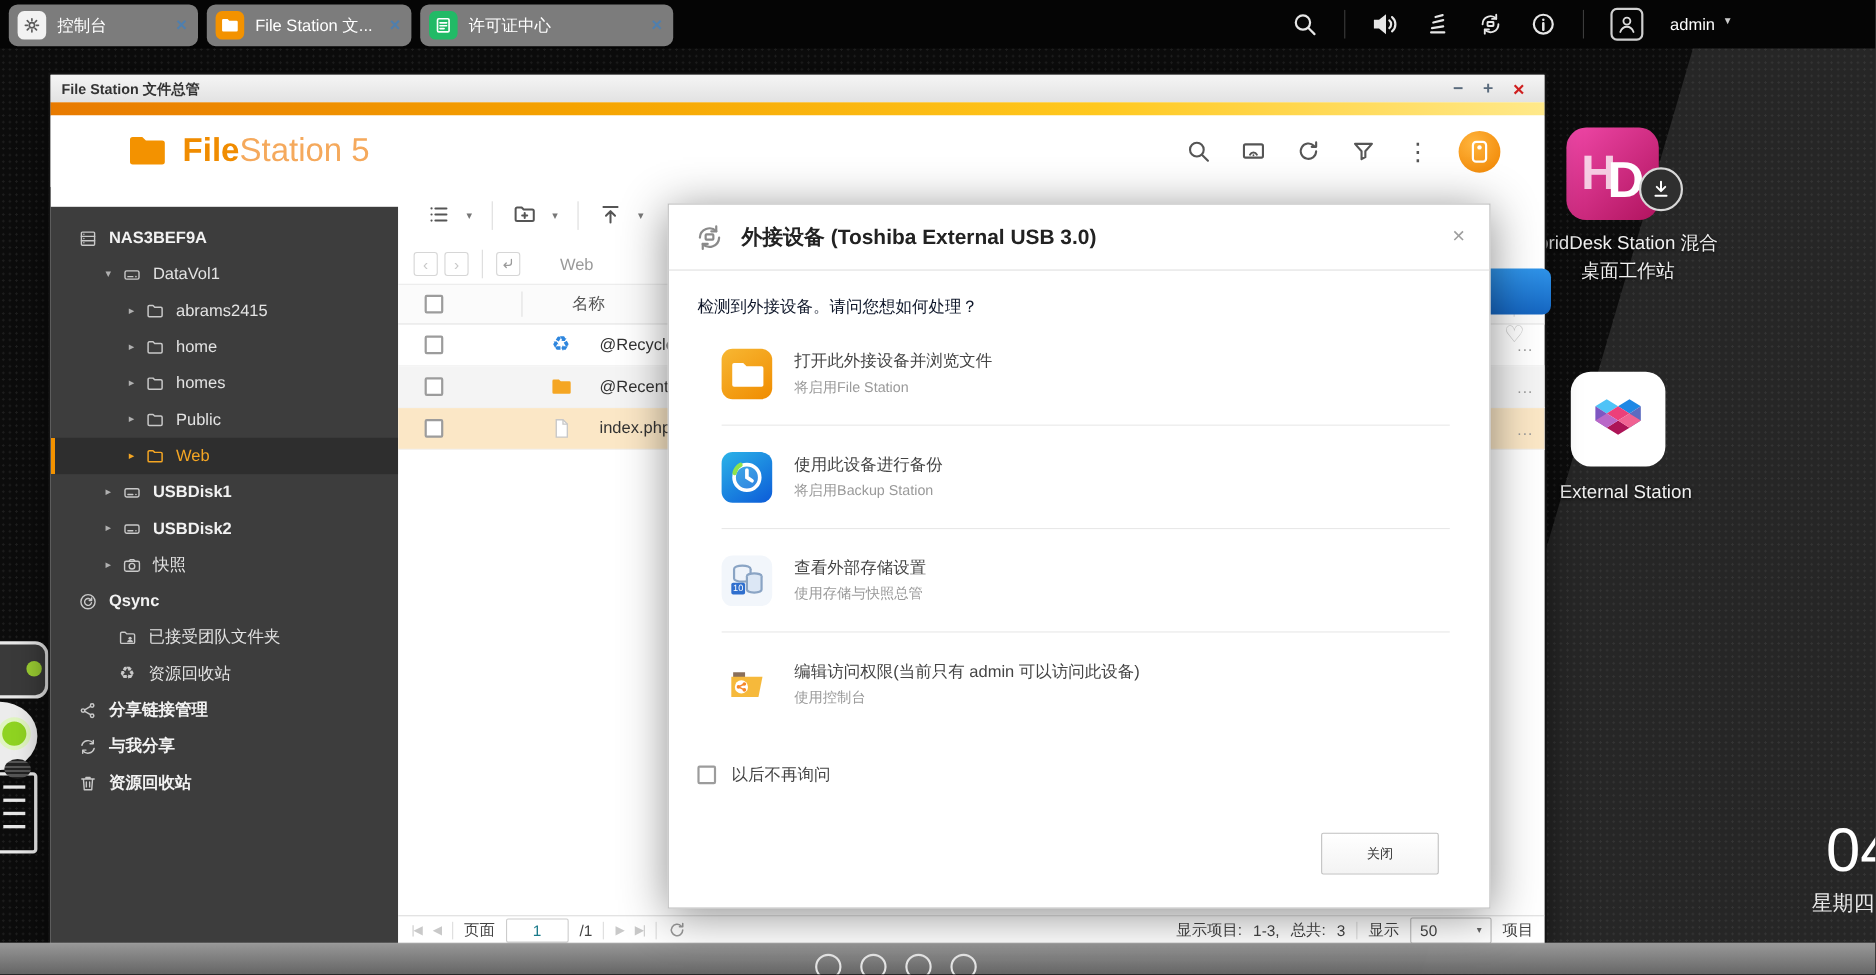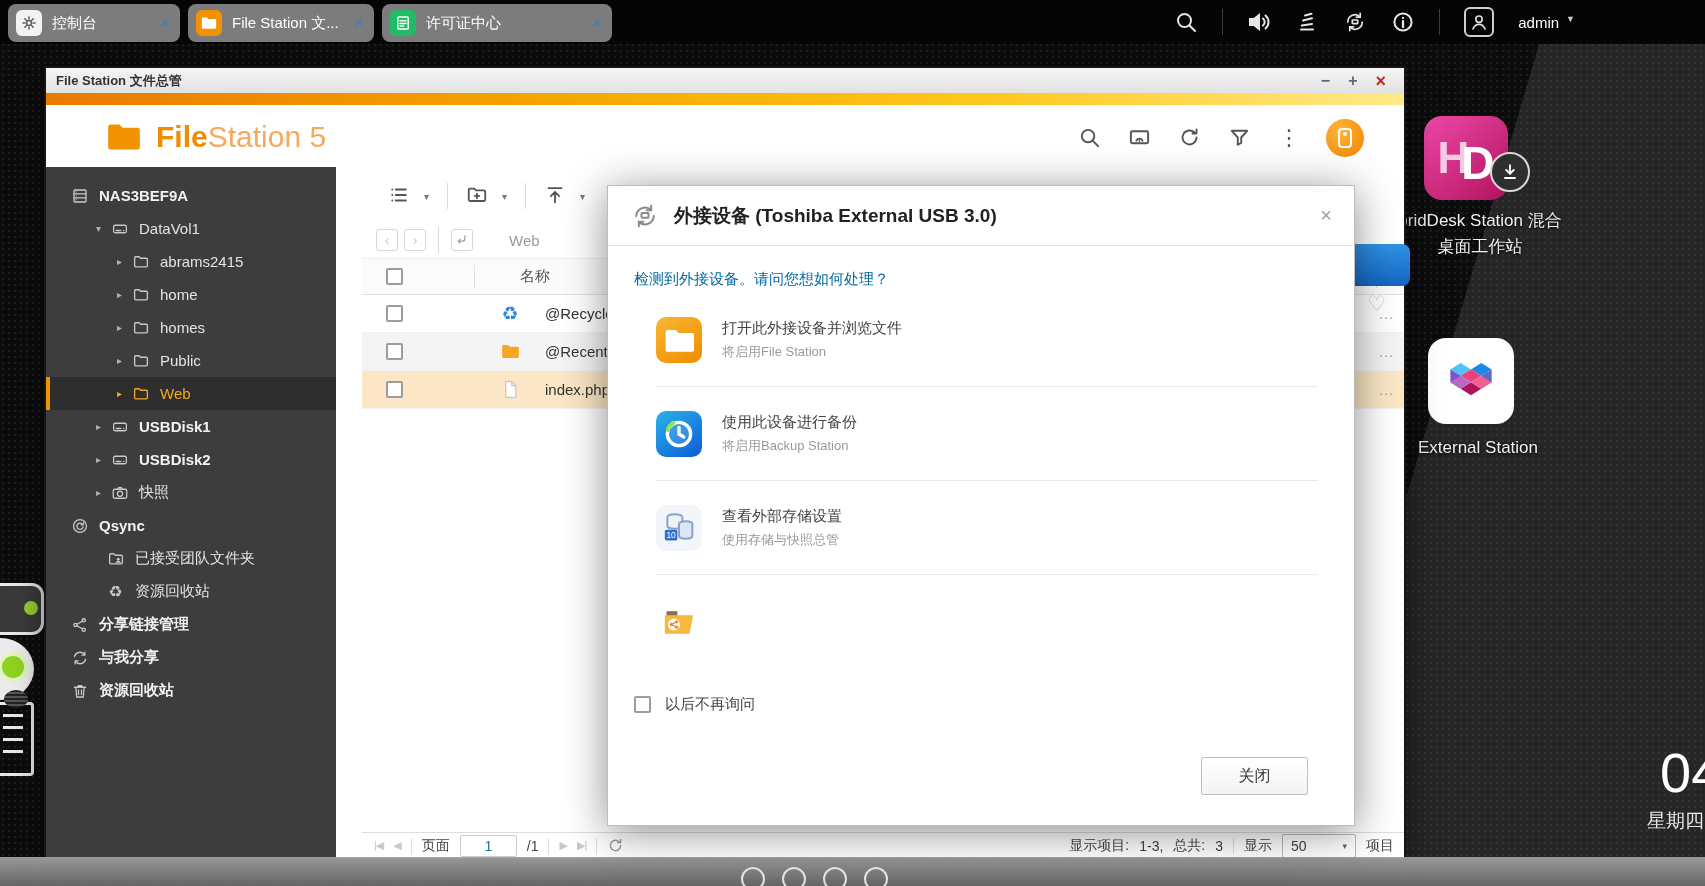--- a/index.html
+++ b/index.html
@@ -48,39 +48,39 @@
   .win-titlebar { position:absolute; left:0; top:0; right:0; height:25px;
     background:linear-gradient(#f5f5f5,#e2e2e2); display:flex; align-items:center;
     padding:0 10px; font-size:13px; font-weight:bold; color:#333; }
   .win-controls { margin-left:auto; display:flex; gap:18px; align-items:center;
     font-size:16px; font-weight:bold; margin-right:8px; }
   .wc { cursor:pointer; color:#5a6b7d; line-height:1; }
   .wc.close { color:#cf1f1f; font-size:18px; }
   .orange-bar { position:absolute; left:0; top:25px; right:0; height:12px;
     background:linear-gradient(90deg,#e87a00,#f5a300 35%,#ffc81e 70%,#ffe98a); }
   .win-header { position:absolute; left:0; top:37px; right:0; height:65px; background:#fff; }
-  .logo { position:absolute; left:58px; top:12px; display:flex; align-items:center; gap:12px; }
+  .logo { position:absolute; left:68px; top:12px; display:flex; align-items:center; gap:12px; }
   .logo svg { width:40px; height:40px; color:#f39200; }
   .logo-text { font-size:30px; }
   .logo-bold { color:#f08c00; font-weight:bold; }
   .logo-light { color:#f5a95c; }
   .hdr-tools { position:absolute; right:40px; top:14px; display:flex; align-items:center;
     gap:26px; color:#555; }
   .hdr-tools .tb-ic svg { width:23px; height:23px; }
   .hdr-dots { font-size:22px; color:#555; cursor:pointer; line-height:1; }
   .remote-btn { width:38px; height:38px; border-radius:50%;
     background:radial-gradient(circle at 35% 30%,#ffb43c,#f08300); display:flex;
     align-items:center; justify-content:center; cursor:pointer; }
   .remote-btn .r-body { width:14px; height:20px; border:2px solid #fff; border-radius:4px;
     position:relative; }
   .remote-btn .r-body::after { content:""; position:absolute; left:3px; top:2px; width:4px;
     height:4px; border-radius:50%; background:#fff; }
 
   
-  .sidebar { position:absolute; left:0; top:99px; bottom:0; width:290px; background:#3d3d3d;
+  .sidebar { position:absolute; left:0; top:120px; bottom:0; width:316px; background:#3d3d3d;
     overflow:hidden; padding-top:12px; }
   .s-row { display:flex; align-items:center; height:33px; color:#e3e3e3; font-size:15px;
     cursor:pointer; white-space:nowrap; }
   .s-row.bold { font-weight:bold; color:#f2f2f2; }
   .s-caret { width:14px; flex:none; color:#b0b0b0; font-size:10px; }
   .s-icon { width:19px; height:19px; flex:none; margin-right:10px; color:#c9c9c9;
     display:flex; align-items:center; justify-content:center; }
   .s-icon svg { width:18px; height:18px; }
   .s-icon .glyph { font-size:16px; line-height:1; }
   .s-row.lv0 { padding-left:24px; }
@@ -152,39 +152,39 @@
 
   
   .dialog { position:absolute; left:607px; top:185px; width:748px; height:641px; background:#fff;
     z-index:50; box-shadow:0 6px 40px rgba(0,0,0,.45); border:1px solid #bdbdbd; }
   .dlg-header { height:60px; border-bottom:1px solid #e0e0e0; display:flex; align-items:center;
     padding:0 22px; gap:14px; }
   .dlg-hicon { width:30px; height:30px; color:#8a8a8a; }
   .dlg-hicon svg { width:30px; height:30px; }
   .dlg-title { font-size:19px; font-weight:bold; color:#222; }
   .dlg-x { margin-left:auto; color:#9e9e9e; font-size:20px; cursor:pointer; }
-  .dlg-prompt { padding:24px 26px 4px; font-size:15px; color:#0369a1; }
+  .dlg-prompt { padding:24px 26px 4px; font-size:15px; color:#0f172a; }
   .dlg-opts { padding:0 36px;margin-left:12px; }
   .dlg-opt { display:flex; align-items:center; gap:20px; height:94px;
     border-bottom:1px solid #e8e8e8; cursor:pointer; }
   .dlg-opt:last-child { border-bottom:none; }
   .opt-icon { width:46px; height:46px; border-radius:10px; flex:none; display:flex;
     align-items:center; justify-content:center; }
   .opt-icon svg { width:40px; height:40px; }
   .opt-icon.fs { background:linear-gradient(145deg,#f7b733,#f08c00); }
   .opt-icon.backup { background:linear-gradient(145deg,#2bb3e8,#0c5bd8); }
   .opt-icon.storage { background:#f2f6fb; }
   .opt-icon.perm { background:transparent; }
   .opt-title { font-size:15px; color:#444; }
   .opt-sub { font-size:13px; color:#9a9a9a; margin-top:5px; }
   .dlg-check { display:flex; align-items:center; gap:14px; padding:26px 26px 0; font-size:15px;
     color:#444; }
   .dlg-close-btn { position:absolute; right:46px; bottom:30px; width:107px; height:38px;
     background:linear-gradient(#fff,#f3f3f3); border:1px solid #c0c0c0; border-radius:2px;
-    font-size:16px; color:#333; display:flex; align-items:center; justify-content:center;
+    font-size:12px; color:#333; display:flex; align-items:center; justify-content:center;
     cursor:pointer; }
 
   
   .hd-icon { position:absolute; left:1424px; top:116px; width:84px; height:84px;
     border-radius:18px; background:linear-gradient(135deg,#f048a8,#b0135e); z-index:5;
     display:flex; align-items:center; justify-content:center; cursor:pointer; }
   .hd-h { color:rgba(255,255,255,.75); font-size:44px; font-weight:bold; margin-right:-8px; }
   .hd-d { color:#fff; font-size:46px; font-weight:bold; margin-top:10px; }
   .hd-badge { position:absolute; left:1490px; top:152px; width:40px; height:40px;
     border-radius:50%; background:#2f2f2f; border:2px solid #d8d8d8; z-index:6; display:flex;
@@ -694,20 +694,24 @@
               <path d="M3.5 8h17l-2.2 11H3.5z" fill="#f6b93b"></path>
               <circle cx="9" cy="13.5" r="3.6" fill="#fff"></circle>
               <g fill="#f6862a">
                 <circle cx="7.4" cy="13.5" r="1"></circle>
                 <circle cx="10.6" cy="11.9" r="1"></circle>
                 <circle cx="10.6" cy="15.1" r="1"></circle>
               </g>
               <path d="M7.4 13.5l3.2-1.6M7.4 13.5l3.2 1.6" stroke="#f6862a" stroke-width=".8"></path>
             </svg>
           </span>
+          <span>
+            <div class="opt-title">编辑访问权限(当前只有 admin 可以访问此设备)</div>
+            <div class="opt-sub">使用控制台</div>
+          </span>
         </div>
       </div>
     <div class="dlg-check">
       <div class="cb"></div>
       <span>以后不再询问</span>
     </div>
     <div class="dlg-close-btn">关闭</div>
   </div>
 
   <div class="hd-icon">

